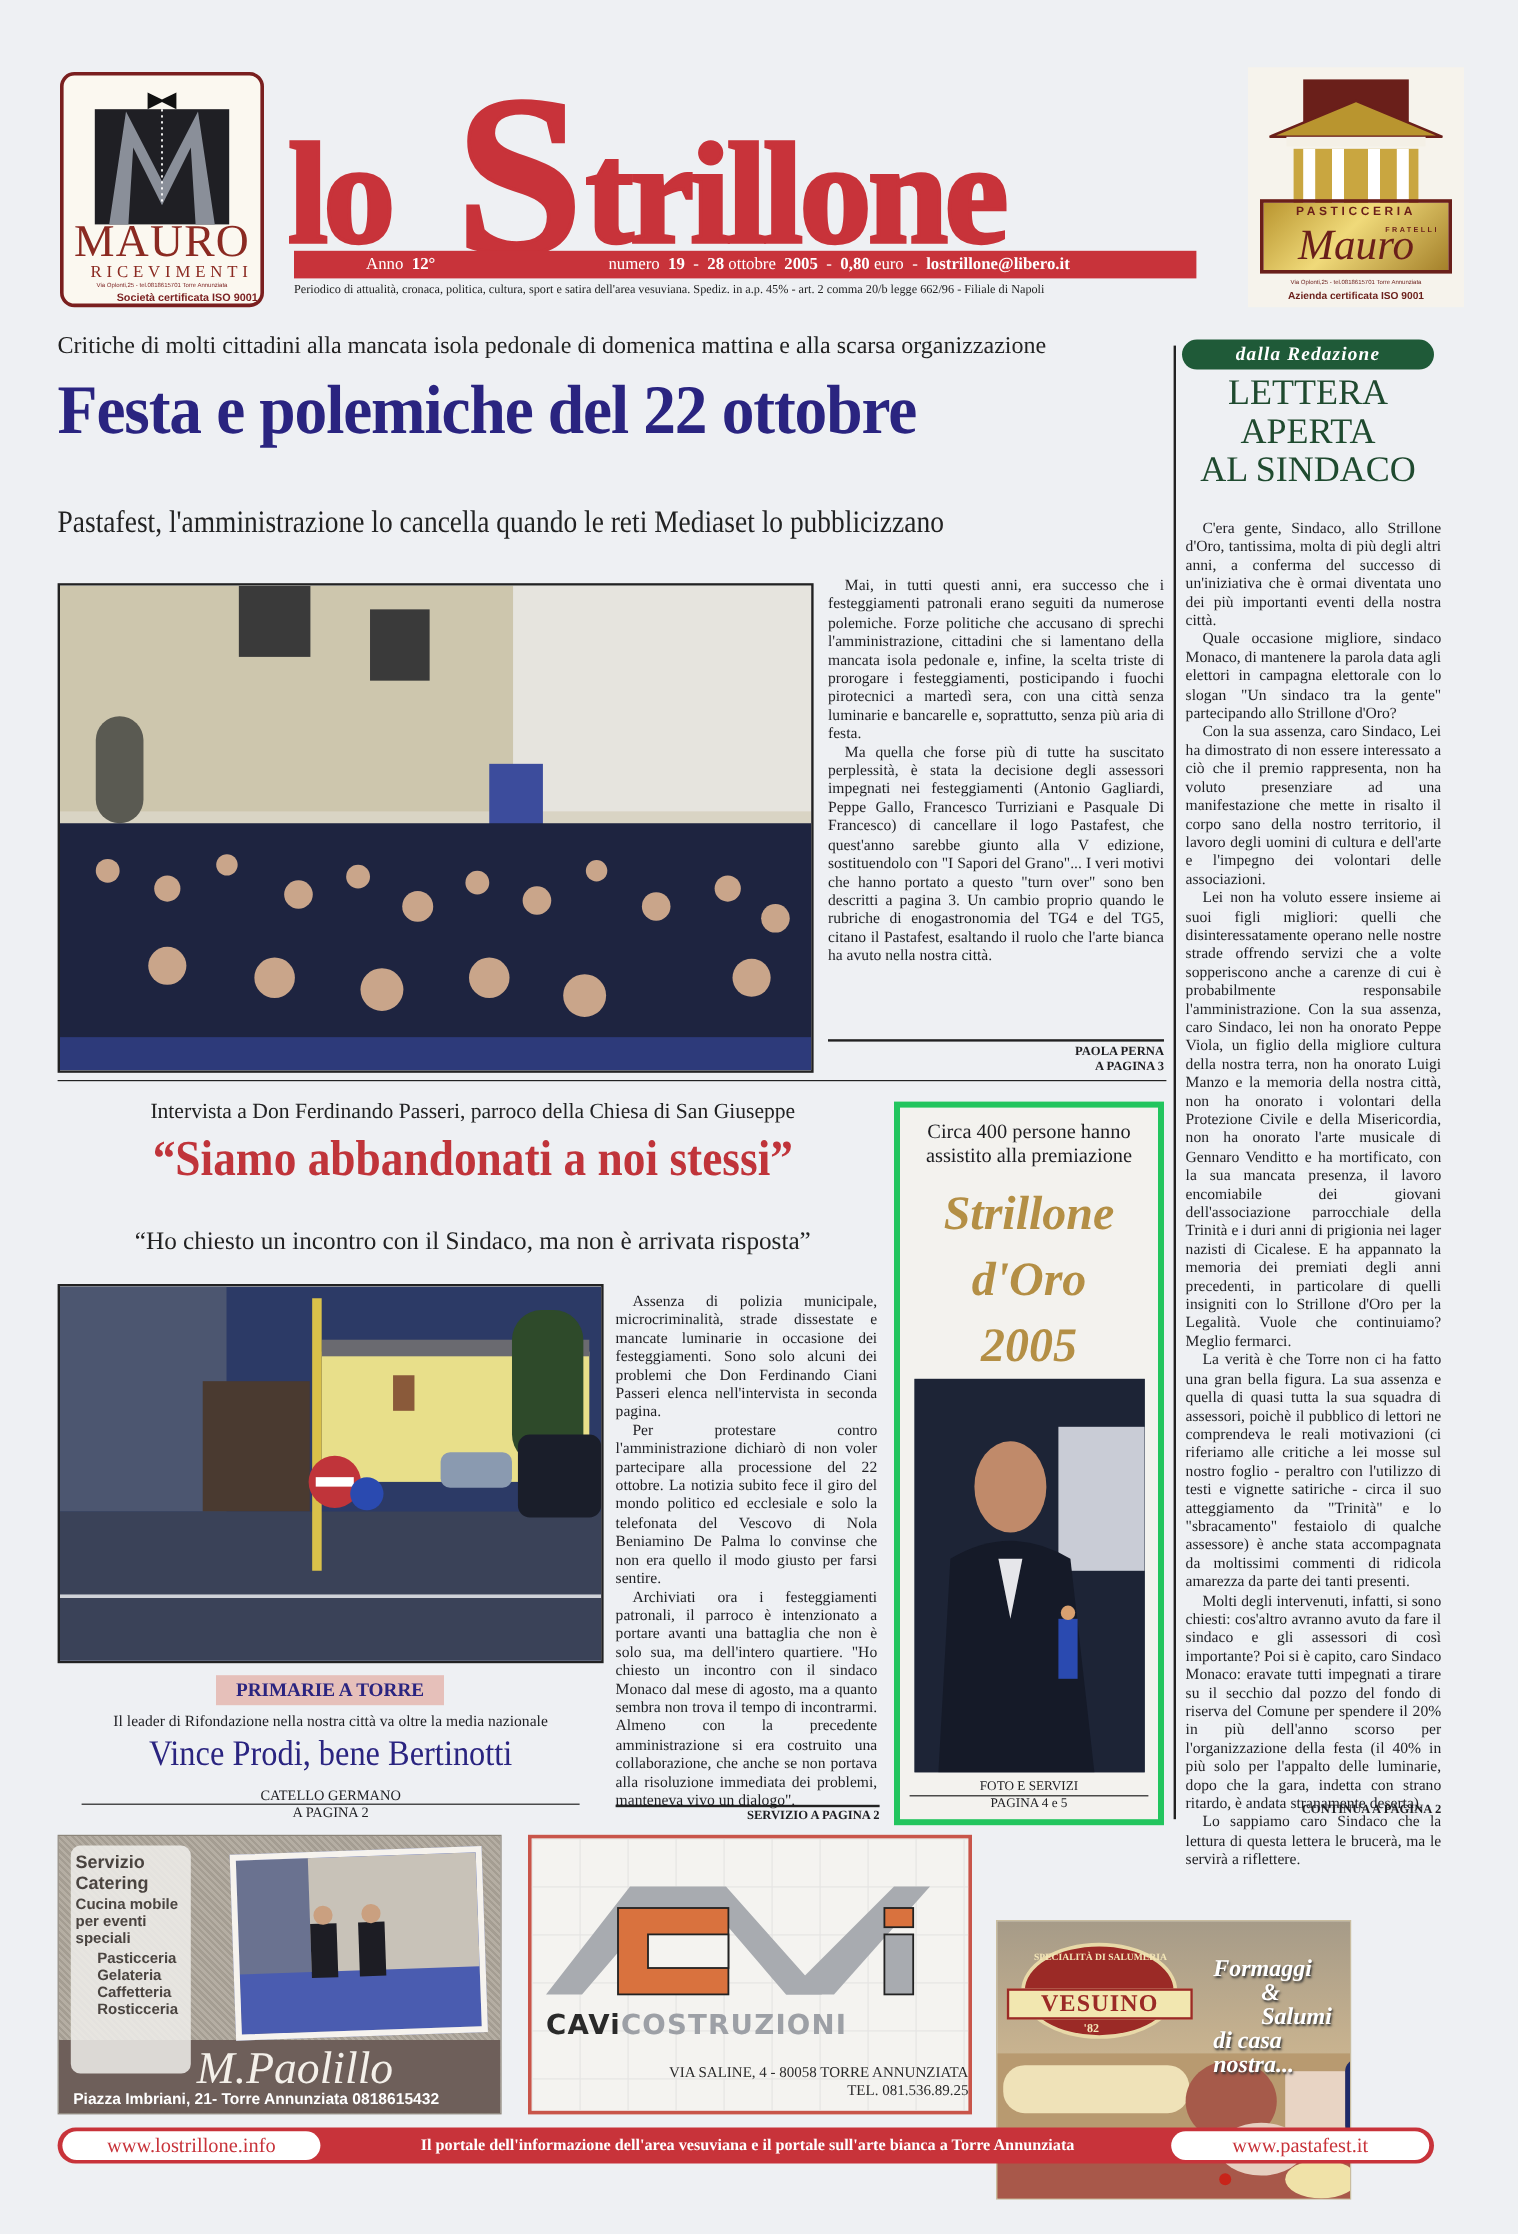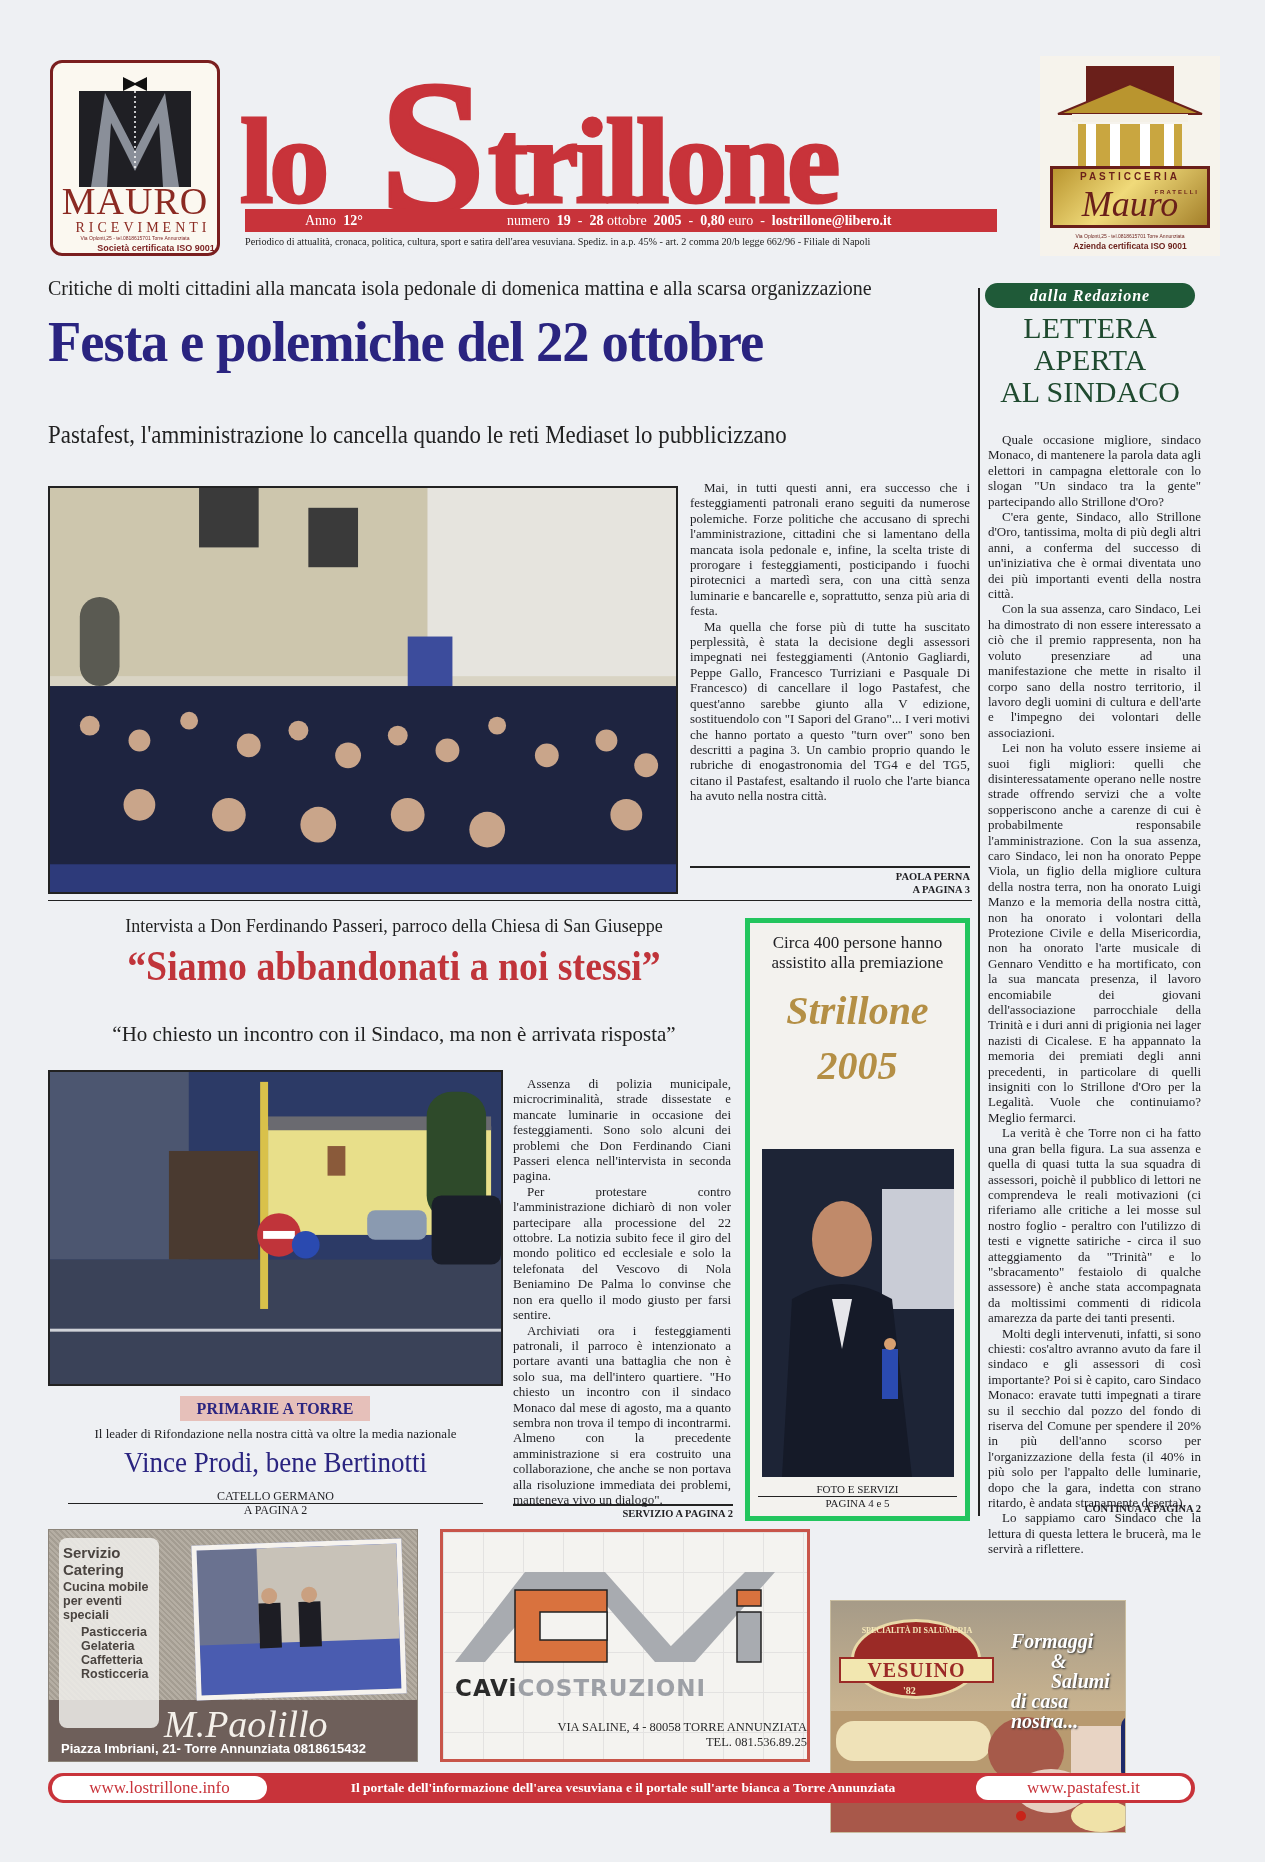--- a/index.html
+++ b/index.html
@@ -207,22 +207,22 @@
 <div class="rule" style="left:48px; top:900px; width:924px; height:1px;"></div>
 
 <div id="col-rule" class="abs"></div>
 <div id="redazione-pill" class="abs">dalla Redazione</div>
 <div id="editorial-title" class="abs">
   <div>LETTERA</div>
   <div>APERTA</div>
   <div>AL SINDACO</div>
 </div>
 <div id="editorial-text" class="abs bodytext">
+  <p>C'era gente, Sindaco, allo Strillone d'Oro, tantissima, molta di più degli altri anni, a conferma del successo di un'iniziativa che è ormai diventata uno dei più importanti eventi della nostra città.</p>
   <p>Quale occasione migliore, sindaco Monaco, di mantenere la parola data agli elettori in campagna elettorale con lo slogan "Un sindaco tra la gente" partecipando allo Strillone d'Oro?</p>
-  <p>C'era gente, Sindaco, allo Strillone d'Oro, tantissima, molta di più degli altri anni, a conferma del successo di un'iniziativa che è ormai diventata uno dei più importanti eventi della nostra città.</p>
   <p>Con la sua assenza, caro Sindaco, Lei ha dimostrato di non essere interessato a ciò che il premio rappresenta, non ha voluto presenziare ad una manifestazione che mette in risalto il corpo sano della nostro territorio, il lavoro degli uomini di cultura e dell'arte e l'impegno dei volontari delle associazioni.</p>
   <p>Lei non ha voluto essere insieme ai suoi figli migliori: quelli che disinteressatamente operano nelle nostre strade offrendo servizi che a volte sopperiscono anche a carenze di cui è probabilmente responsabile l'amministrazione. Con la sua assenza, caro Sindaco, lei non ha onorato Peppe Viola, un figlio della migliore cultura della nostra terra, non ha onorato Luigi Manzo e la memoria della nostra città, non ha onorato i volontari della Protezione Civile e della Misericordia, non ha onorato l'arte musicale di Gennaro Venditto e ha mortificato, con la sua mancata presenza, il lavoro encomiabile dei giovani dell'associazione parrocchiale della Trinità e i duri anni di prigionia nei lager nazisti di Cicalese. E ha appannato la memoria dei premiati degli anni precedenti, in particolare di quelli insigniti con lo Strillone d'Oro per la Legalità. Vuole che continuiamo? Meglio fermarci.</p>
   <p>La verità è che Torre non ci ha fatto una gran bella figura. La sua assenza e quella di quasi tutta la sua squadra di assessori, poichè il pubblico di lettori ne comprendeva le reali motivazioni (ci riferiamo alle critiche a lei mosse sul nostro foglio - peraltro con l'utilizzo di testi e vignette satiriche - circa il suo atteggiamento da "Trinità" e lo "sbracamento" festaiolo di qualche assessore) è anche stata accompagnata da moltissimi commenti di ridicola amarezza da parte dei tanti presenti.</p>
   <p>Molti degli intervenuti, infatti, si sono chiesti: cos'altro avranno avuto da fare il sindaco e gli assessori di così importante? Poi si è capito, caro Sindaco Monaco: eravate tutti impegnati a tirare su il secchio dal pozzo del fondo di riserva del Comune per spendere il 20% in più dell'anno scorso per l'organizzazione della festa (il 40% in più solo per l'appalto delle luminarie, dopo che la gara, indetta con strano ritardo, è andata stranamente deserta).</p>
   <p>Lo sappiamo caro Sindaco che la lettura di questa lettera le brucerà, ma le servirà a riflettere.</p>
 </div>
 <div id="editorial-continua" class="abs byline">CONTINUA A PAGINA 2</div>
 
 <div id="kicker-2" class="abs">Intervista a Don Ferdinando Passeri, parroco della Chiesa di San Giuseppe</div>
 <div id="headline-2" class="abs">“Siamo abbandonati a noi stessi”</div>
@@ -265,20 +265,21 @@
   <div>A PAGINA 2</div>
 </div>
 
 <div id="oro-box" class="abs">
   <div id="oro-kicker">
     <div>Circa 400 persone hanno</div>
     <div>assistito alla premiazione</div>
   </div>
   <div id="oro-title">
     <div>Strillone</div>
+    <div>d'Oro</div>
     <div>2005</div>
   </div>
   <div id="photo-award">
     <svg width="100%" height="100%" viewBox="0 0 192 328" preserveAspectRatio="none">
       <rect width="192" height="328" fill="#1d2436"></rect>
       <rect x="120" y="40" width="72" height="120" fill="#c9ccd6"></rect>
       <ellipse cx="80" cy="90" rx="30" ry="38" fill="#c08a6a"></ellipse>
       <path d="M20 328 L30 150 Q80 120 130 150 L150 328 Z" fill="#151a28"></path>
       <path d="M70 150 L80 200 L90 150 Z" fill="#e6e6ea"></path>
       <rect x="120" y="200" width="16" height="50" fill="#2a4ab0"></rect>

